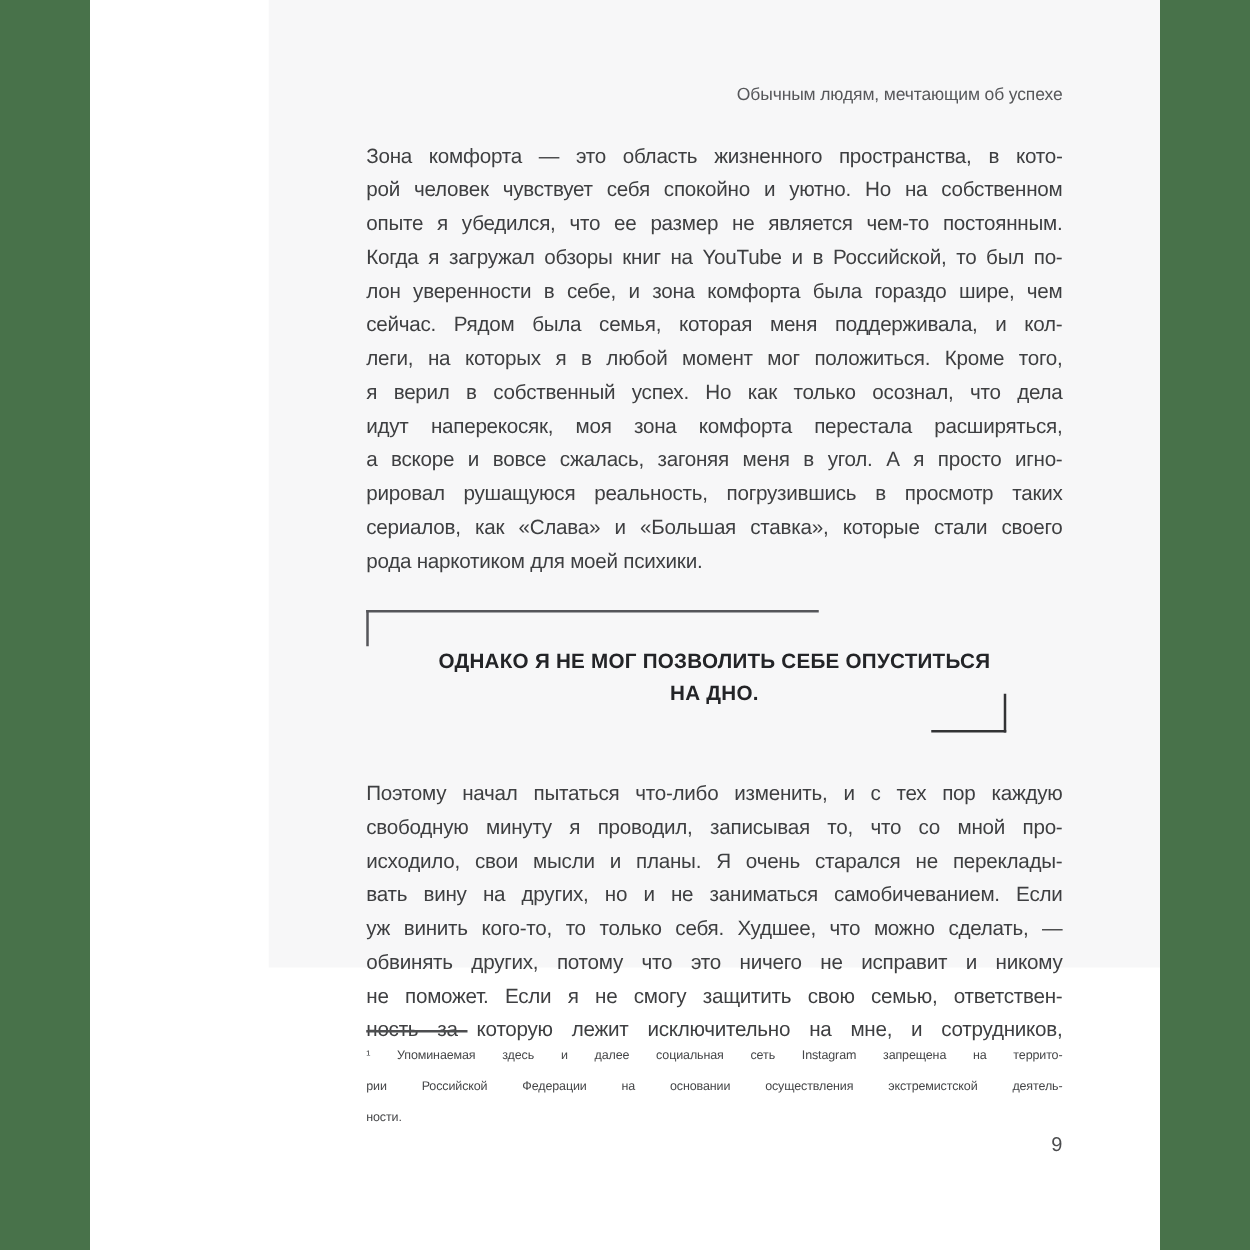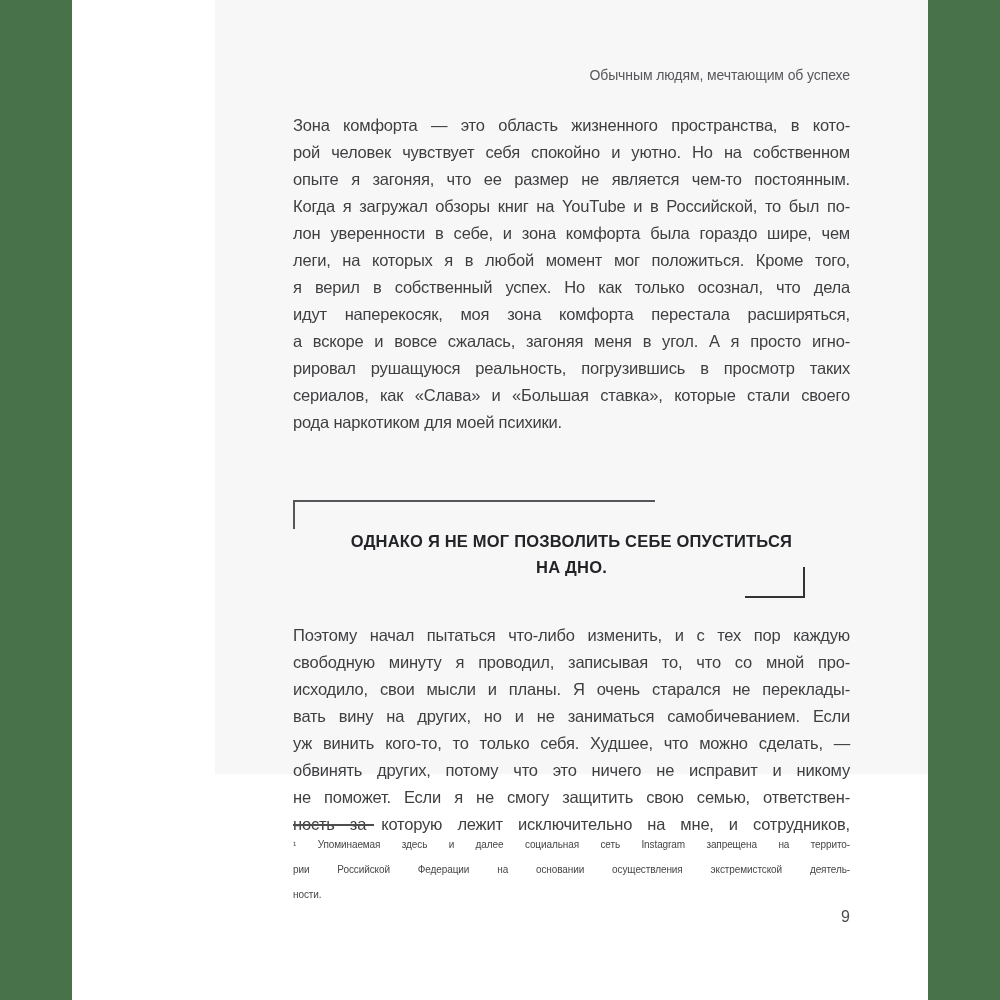--- a/index.html
+++ b/index.html
@@ -43,21 +43,21 @@
   .body-block {
     position: absolute; left: 78px; width: 557px;
     font-size: 16.5px; line-height: 27px;
     color: var(--body-text); letter-spacing: -0.2px;
   }
   .para-1 { top: 112px; }
   .para-2 { top: 604px; margin-top: 18px; }
   .tline { text-align: justify; text-align-last: justify; }
   .tline.line-last { text-align-last: left; }
   .pull-quote {
-    position: absolute; left: 78px; top: 500px; width: 557px; height: 102px;
+    position: absolute; left: 78px; top: 488px; width: 557px; height: 102px;
   }
   .pq-top-bracket {
     position: absolute; left: 0; top: 0; width: 362px; height: 29px;
     border-top: 2px solid var(--line-color);
     border-left: 2px solid var(--line-color);
   }
   .pq-bottom-bracket {
     position: absolute; left: 452px; top: 67px; width: 60px; height: 31px;
     border-right: 2.5px solid var(--bracket-dark);
     border-bottom: 2.5px solid var(--bracket-dark);
@@ -87,23 +87,24 @@
 <div class="green-strip left"></div>
 <div class="white-gutter"></div>
 
 <div class="page">
 
   <div class="running-header">Обычным людям, мечтающим об успехе</div>
 
   <div class="body-block para-1">
       <div class="tline">Зона комфорта — это область жизненного пространства, в кото-</div>
       <div class="tline">рой человек чувствует себя спокойно и уютно. Но на собственном</div>
-      <div class="tline">опыте я загоняя, что ее размер не является чем-то постоянным.</div>
+      <div class="tline">опыте я убедился, что ее размер не является чем-то постоянным.</div>
       <div class="tline">Когда я загружал обзоры книг на YouTube и в Российской, то был по-</div>
       <div class="tline">лон уверенности в себе, и зона комфорта была гораздо шире, чем</div>
+      <div class="tline">сейчас. Рядом была семья, которая меня поддерживала, и кол-</div>
       <div class="tline">леги, на которых я в любой момент мог положиться. Кроме того,</div>
       <div class="tline">я верил в собственный успех. Но как только осознал, что дела</div>
       <div class="tline">идут наперекосяк, моя зона комфорта перестала расширяться,</div>
       <div class="tline">а вскоре и вовсе сжалась, загоняя меня в угол. А я просто игно-</div>
       <div class="tline">рировал рушащуюся реальность, погрузившись в просмотр таких</div>
       <div class="tline">сериалов, как «Слава» и «Большая ставка», которые стали своего</div>
       <div class="tline line-last">рода наркотиком для моей психики.</div>
     </div>
 
   <div class="pull-quote">

